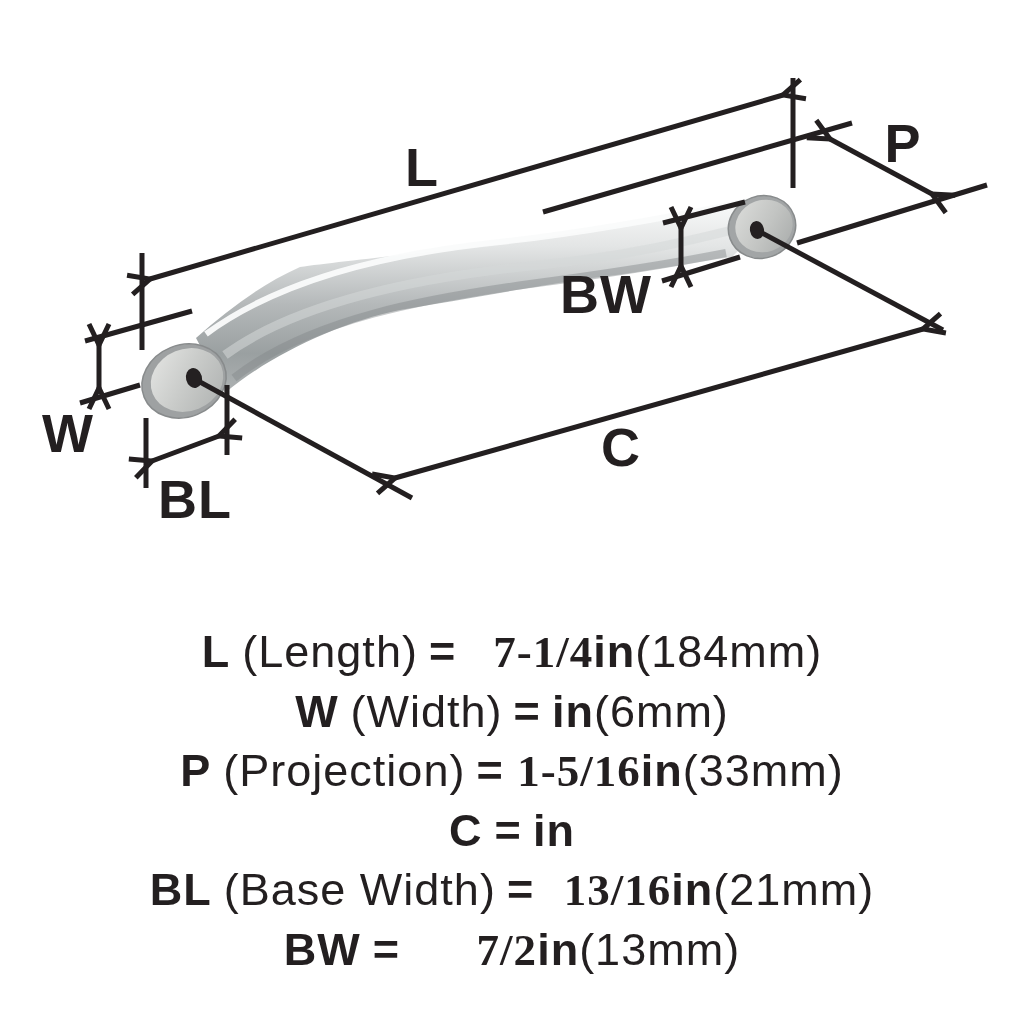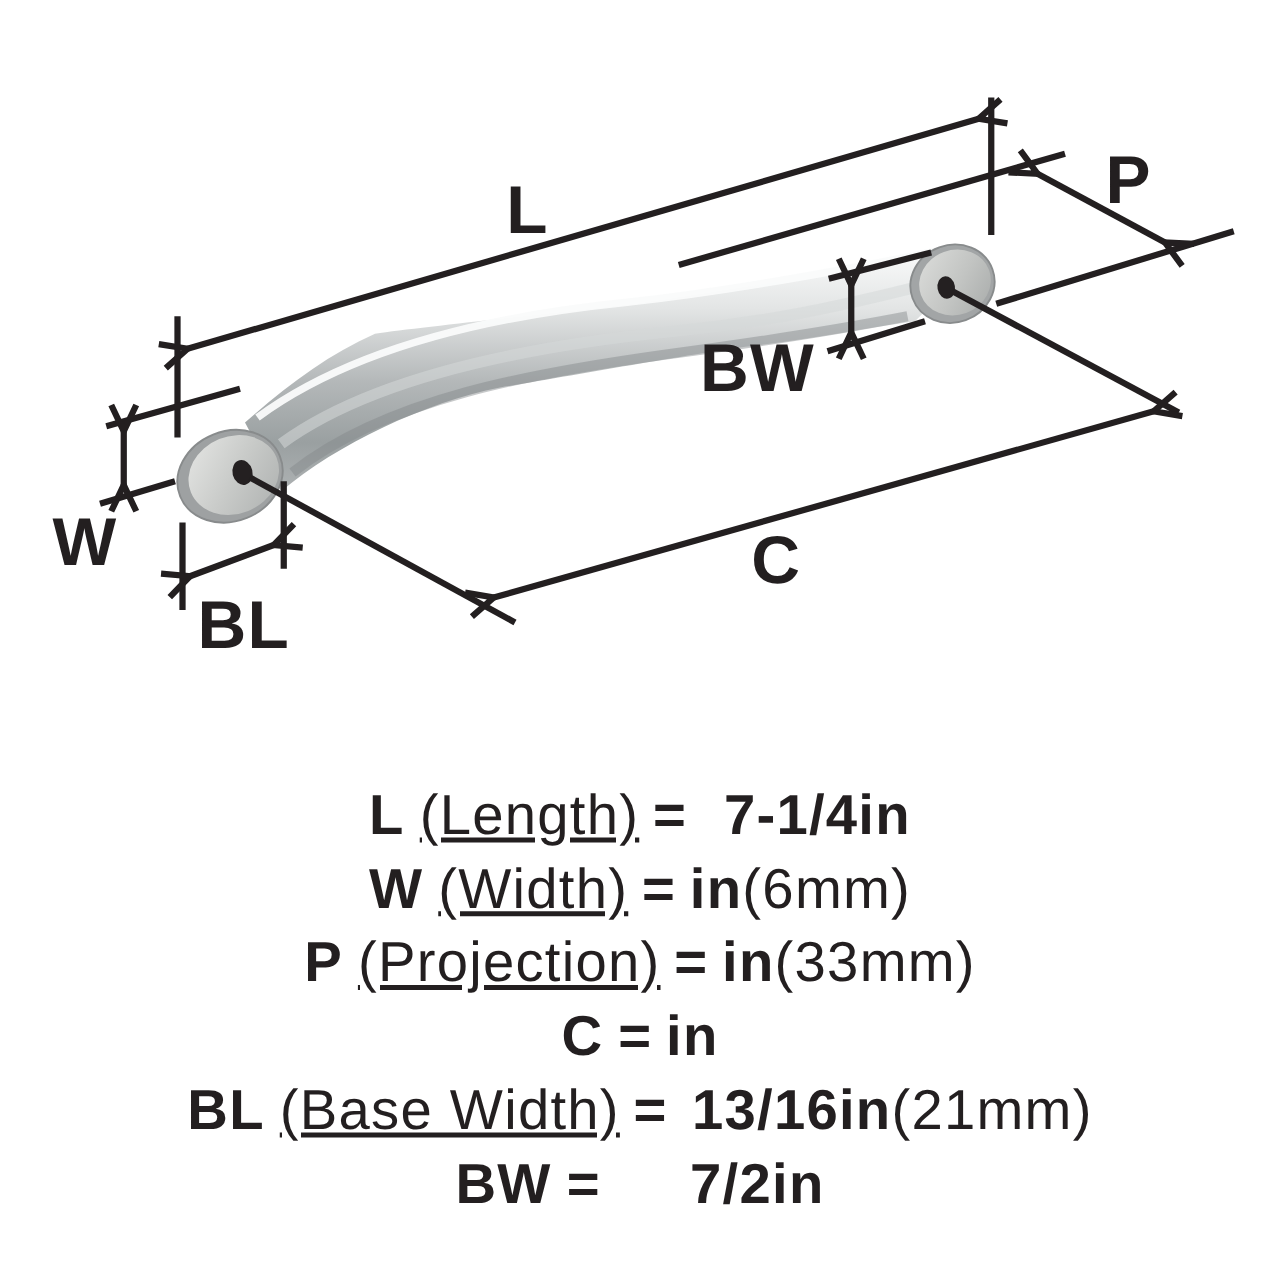--- a/index.html
+++ b/index.html
@@ -16,23 +16,23 @@
   .specs{
     position:absolute;left:0;right:0;top:622px;
   }
   .spec-row{
     display:flex;justify-content:center;align-items:baseline;
     font-size:45px;line-height:59px;letter-spacing:1px;white-space:pre;
   }
   .sb{font-weight:700;}
   .sr{font-weight:400;}
   .code{margin-right:12px;}
-  .label{margin-right:11px;text-decoration:underline;}
+  .label{margin-right:11px;}
   .eq{margin-right:11px;}
-  .num{display:inline-block;min-width:126px;text-align:right;}
+  .num{display:inline-block;min-width:126px;text-align:right;font-family:Liberation Serif, serif;}
 </style>
 </head>
 <body>
 
 <div class="stage">
 
   <svg class="diagram-svg" width="1024" height="600" viewBox="0 0 1024 600">
     <defs>
       <marker id="ah" viewBox="-2 -14 30 28" refX="2" refY="0" markerWidth="30" markerHeight="28" markerUnits="userSpaceOnUse" orient="auto-start-reverse">
         <path d="M 23 -10 L 2 0 L 23 10" fill="none" stroke="#231f20" stroke-width="5"></path>
@@ -125,34 +125,36 @@
   </svg>
 
   <div class="specs">
 
     <div class="spec-row">
       <span class="sb code">L</span>
       <span class="sr label">(Length)</span>
       <span class="sb eq">=</span>
       <span class="sb num">7-1/4</span>
       <span class="sb unit">in</span>
+      <span class="sr metric">(184mm)</span>
     </div>
 
     <div class="spec-row">
       <span class="sb code">W</span>
       <span class="sr label">(Width)</span>
       <span class="sb eq">=</span>
       <span class="sb unit">in</span>
       <span class="sr metric">(6mm)</span>
     </div>
 
     <div class="spec-row">
       <span class="sb code">P</span>
       <span class="sr label">(Projection)</span>
       <span class="sb eq">=</span>
+      <span class="sb num">1-5/16</span>
       <span class="sb unit">in</span>
       <span class="sr metric">(33mm)</span>
     </div>
 
     <div class="spec-row">
       <span class="sb code">C</span>
       <span class="sb eq">=</span>
       <span class="sb unit">in</span>
     </div>
 
@@ -163,16 +165,17 @@
       <span class="sb num">13/16</span>
       <span class="sb unit">in</span>
       <span class="sr metric">(21mm)</span>
     </div>
 
     <div class="spec-row">
       <span class="sb code">BW</span>
       <span class="sb eq">=</span>
       <span class="sb num">7/2</span>
       <span class="sb unit">in</span>
+      <span class="sr metric">(13mm)</span>
     </div>
 
   </div>
 </div>
 
 </body></html>

